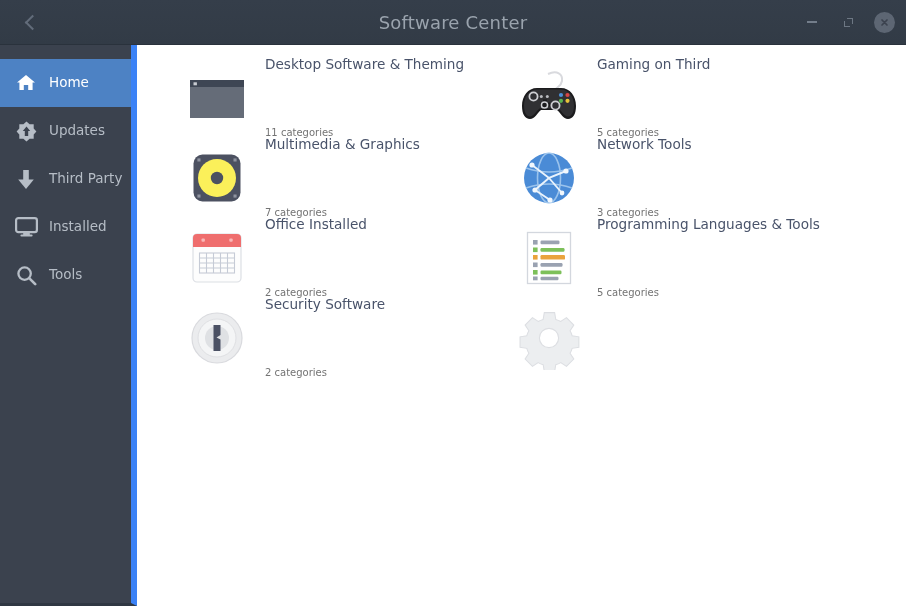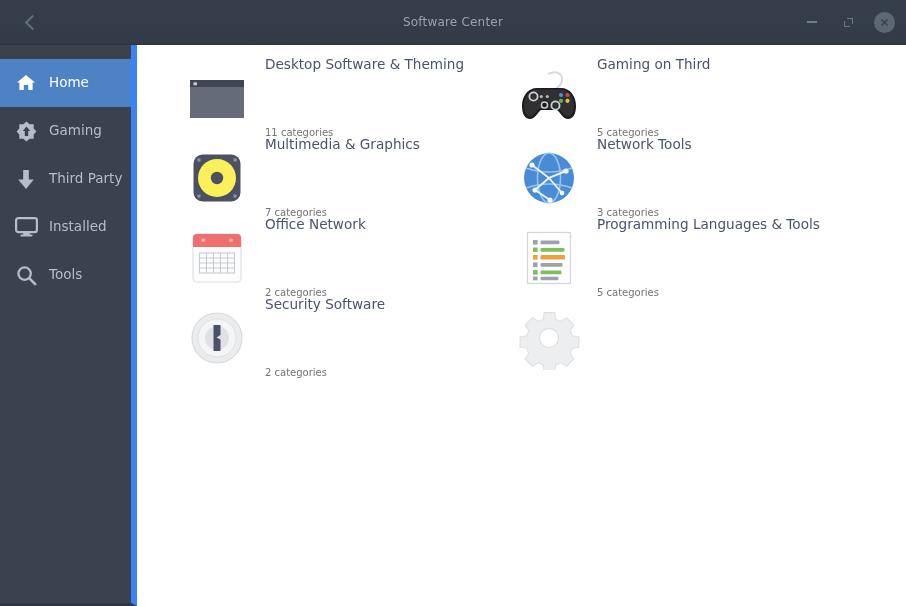--- a/index.html
+++ b/index.html
@@ -50,21 +50,21 @@
     height: 9px;
     border-left: 2px solid #626c7a;
     border-bottom: 2px solid #626c7a;
     transform: rotate(45deg);
     margin-left: 3px;
   }
   .title-text {
     position: absolute;
     left: 0; right: 0;
     text-align: center;
-    font-size: 12px;
+    font-size: 18px;
     color: #9aa3ad;
     letter-spacing: .2px;
     pointer-events: none;
   }
   .win-controls {
     position: absolute;
     right: 9px;
     top: 0;
     height: 44px;
     display: flex;
@@ -242,21 +242,21 @@
         <span class="nav-label">Home</span>
       </div>
 
       <div class="nav-item">
         <span class="nav-ico">
           <svg width="21" height="21" viewBox="0 0 21 21">
             <path d="M10.5 0.6 L13.6 3.3 L17.7 3.3 L17.7 7.4 L20.4 10.5 L17.7 13.6 L17.7 17.7 L13.6 17.7 L10.5 20.4 L7.4 17.7 L3.3 17.7 L3.3 13.6 L0.6 10.5 L3.3 7.4 L3.3 3.3 L7.4 3.3 Z" fill="#b6bdc6"></path>
             <path d="M10.5 5.6 L14.2 10 L12.2 10 L12.2 15.1 L8.8 15.1 L8.8 10 L6.8 10 Z" fill="#3b424e"></path>
           </svg>
         </span>
-        <span class="nav-label">Gaming</span>
+        <span class="nav-label">Updates</span>
       </div>
 
       <div class="nav-item">
         <span class="nav-ico">
           <svg width="18" height="21" viewBox="0 0 18 21">
             <rect x="6.2" y="1" width="5.6" height="11" fill="#b6bdc6"></rect>
             <path d="M1.2 10.5 L16.8 10.5 L9 20 Z" fill="#b6bdc6"></path>
           </svg>
         </span>
         <span class="nav-label">Third Party</span>
@@ -382,21 +382,21 @@
               <rect x="16.5" y="12.4" width="3.4" height="3.4" rx="1" fill="#f9b8b8"></rect>
               <rect x="44.3" y="12.4" width="3.4" height="3.4" rx="1" fill="#f9b8b8"></rect>
               <g stroke="#c6cbd6" stroke-width="1.1" fill="none">
                 <rect x="14.5" y="27" width="35" height="20"></rect>
                 <path d="M14.5 32 H49.5 M14.5 37 H49.5 M14.5 42 H49.5"></path>
                 <path d="M21.5 27 V47 M28.5 27 V47 M35.5 27 V47 M42.5 27 V47"></path>
               </g>
             </svg>
           </span>
           <span class="cat-txt">
-            <span class="cat-title">Office Network</span>
+            <span class="cat-title">Office Installed</span>
             <span class="cat-sub">2 categories</span>
           </span>
         </div>
 
         <div class="cat-item">
           <span class="cat-ico">
             <svg width="64" height="64" viewBox="0 0 64 64">
               <rect x="10.5" y="6.5" width="43" height="51" fill="#ffffff" stroke="#d3d7de" stroke-width="1.3"></rect>
               <g>
                 <rect x="16" y="14" width="4.6" height="4.6" fill="#9aa2b1"></rect>

